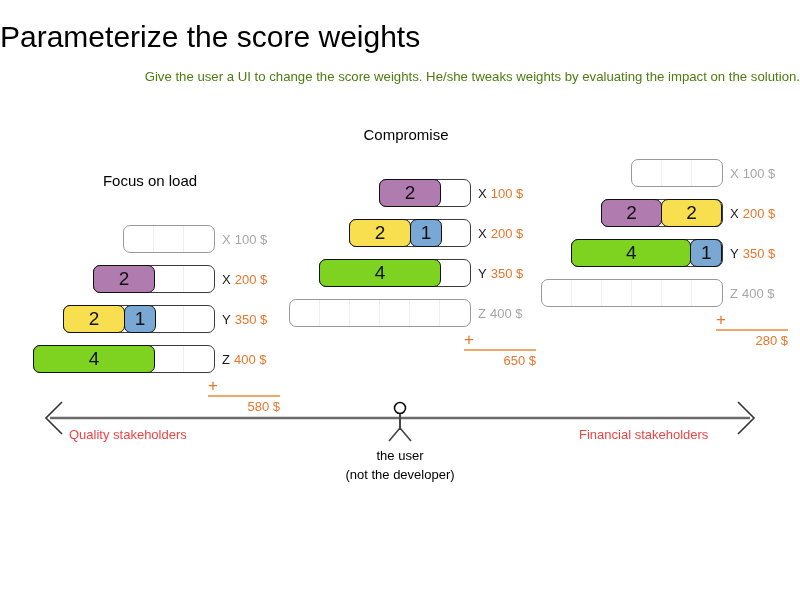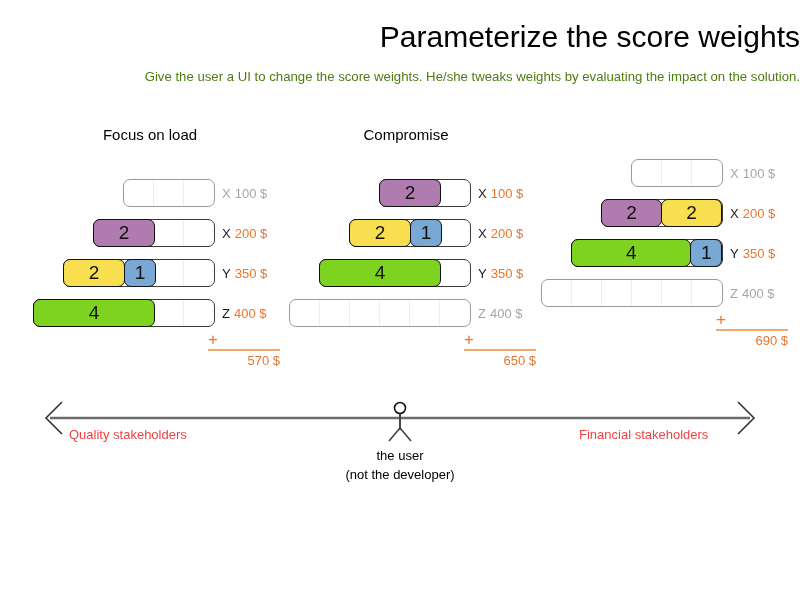--- a/index.html
+++ b/index.html
@@ -15,21 +15,21 @@
     color: #000000;
     overflow: hidden;
   }
 
   
   #slide-title {
     position: absolute;
     top: 20px;
     left: 0;
     width: 800px;
-    text-align: right;
+    text-align: left;
     font-size: 30px;
     font-weight: normal;
     letter-spacing: 0px;
     color: #000000;
     white-space: nowrap;
   }
   #slide-subtitle {
     position: absolute;
     top: 69px;
     left: 0;
@@ -38,21 +38,21 @@
     font-size: 13.2px;
     color: #4d7c0f;
     white-space: nowrap;
   }
 
   
   .column {
     position: absolute;
     top: 125px;
   }
-  .col-0 { left: 12px;  width: 276px; }
+  .col-0 { left: 12px;  width: 276px; margin-top: 46px; }
   .col-1 { left: 268px; width: 276px; }
   .col-2 { left: 532px; width: 264px; }
 
   .col-header {
     text-align: center;
     font-size: 15px;
     color: #000000;
     white-space: nowrap;
     height: 20px;
     line-height: 20px;
@@ -298,21 +298,21 @@
           </div>
           <div class="row-label">
             <span class="key">Z</span>
             <span class="amt">400 $</span>
           </div>
         </div>
         <div class="sum">
           <div class="sum-inner">
             <div class="sum-plus">+</div>
             <div class="sum-rule"></div>
-            <div class="sum-total">570 $</div>
+            <div class="sum-total">580 $</div>
           </div>
         </div>
       </div>
     </div>
     <div class="column col-1">
       <div class="col-header">Compromise</div>
       <div class="rows">
         <div class="row">
           <div class="track-wrap">
             <div class="track filled" style="width: 92px;">
@@ -477,21 +477,21 @@
           </div>
           <div class="row-label inactive">
             <span class="key">Z</span>
             <span class="amt">400 $</span>
           </div>
         </div>
         <div class="sum">
           <div class="sum-inner">
             <div class="sum-plus">+</div>
             <div class="sum-rule"></div>
-            <div class="sum-total">690 $</div>
+            <div class="sum-total">280 $</div>
           </div>
         </div>
       </div>
     </div>
   </div>
 
 <div id="axis-area">
   <svg id="axis-svg" width="800" height="110">
     <line x1="50" y1="22" x2="750" y2="22" stroke="#6b6b6b" stroke-width="2.5"></line>
     <polyline points="62,6 46,22 62,38" fill="none" stroke="#333333" stroke-width="1.6"></polyline>

